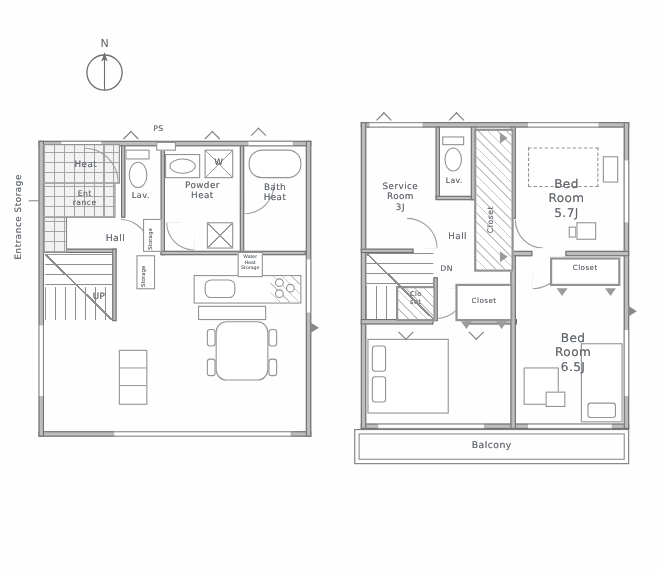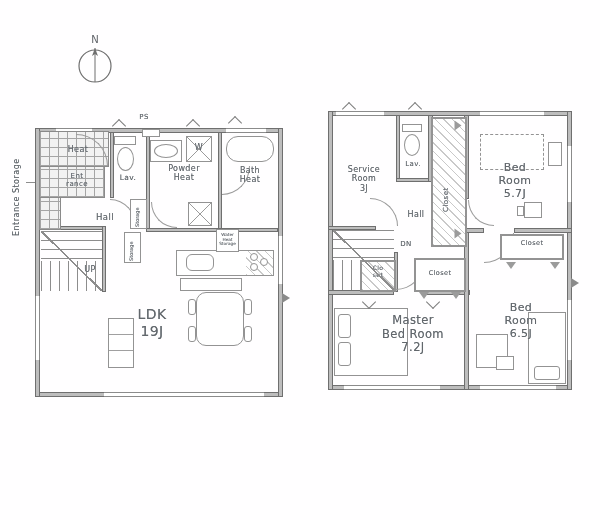--- a/index.html
+++ b/index.html
@@ -129,22 +129,20 @@
   <div class="lbl" style="left:56px;top:145px;width:44px;font-size:8px;">Heat</div>
   <div class="lbl" style="left:58px;top:172px;width:38px;font-size:7px;">Ent
 rance</div>
   <div class="lbl" style="left:111px;top:174px;width:34px;font-size:7.5px;">Lav.</div>
   <div class="lbl" style="left:151px;top:164px;width:66px;font-size:8px;">Powder
 Heat</div>
   <div class="lbl" style="left:224px;top:166px;width:52px;font-size:8px;">Bath
 Heat</div>
   <div class="lbl" style="left:84px;top:212px;width:42px;font-size:8.5px;">Hall</div>
   <div class="lbl" style="left:76px;top:265px;width:28px;font-size:8px;">UP</div>
-  <div class="lbl" style="left:120px;top:306px;width:64px;font-size:14px;">LDK
-19J</div>
 
   <div class="wall" style="left:328px;top:111px;width:244px;height:5px;"></div>
   <div class="wall" style="left:328px;top:385px;width:244px;height:5px;"></div>
   <div class="wall" style="left:328px;top:111px;width:5px;height:279px;"></div>
   <div class="wall" style="left:567px;top:111px;width:5px;height:279px;"></div>
 
   <div class="wall" style="left:396px;top:115px;width:4px;height:66px;"></div>
   <div class="wall" style="left:396px;top:178px;width:36px;height:4px;"></div>
   <div class="wall" style="left:428px;top:115px;width:5px;height:67px;"></div>
   <div class="wall" style="left:464px;top:115px;width:5px;height:84px;"></div>
@@ -216,21 +214,22 @@
 
   <div class="lbl" style="left:334px;top:165px;width:60px;font-size:8px;">Service
 Room
 3J</div>
   <div class="lbl" style="left:397px;top:160px;width:32px;font-size:7px;">Lav.</div>
   <div class="lbl" style="left:484px;top:162px;width:62px;font-size:11px;">Bed
 Room
 5.7J</div>
   <div class="lbl" style="left:398px;top:210px;width:36px;font-size:8px;">Hall</div>
   <div class="lbl" style="left:394px;top:240px;width:24px;font-size:7px;">DN</div>
-  <div class="lbl" style="left:362px;top:314px;width:102px;font-size:11.5px;">Master
-Bed Room
-7.2J</div>
   <div class="lbl" style="left:490px;top:302px;width:62px;font-size:11px;">Bed
 Room
 6.5J</div>
 
+  <div class="abs" style="left:322px;top:390px;width:250px;height:32px;border:1px solid #7d7d7d;box-sizing:border-box;">
+    <div class="abs" style="left:3px;top:3px;right:3px;bottom:3px;border:1px solid #8d8d8d;"></div>
+    <div class="lbl" style="left:0;top:9px;width:248px;font-size:8.5px;">Balcony</div>
+  </div>
 
 </div>
 
 </body></html>

